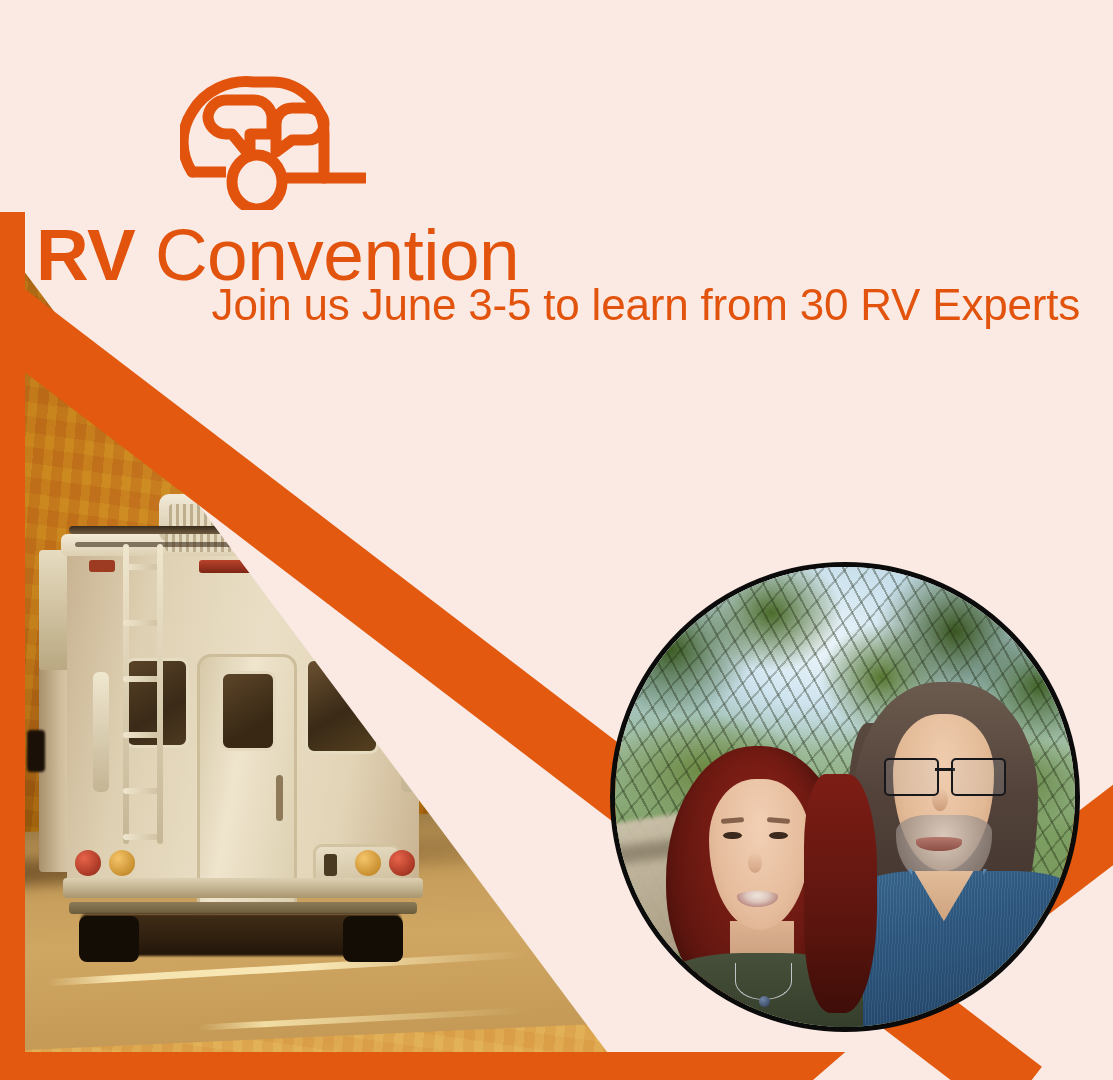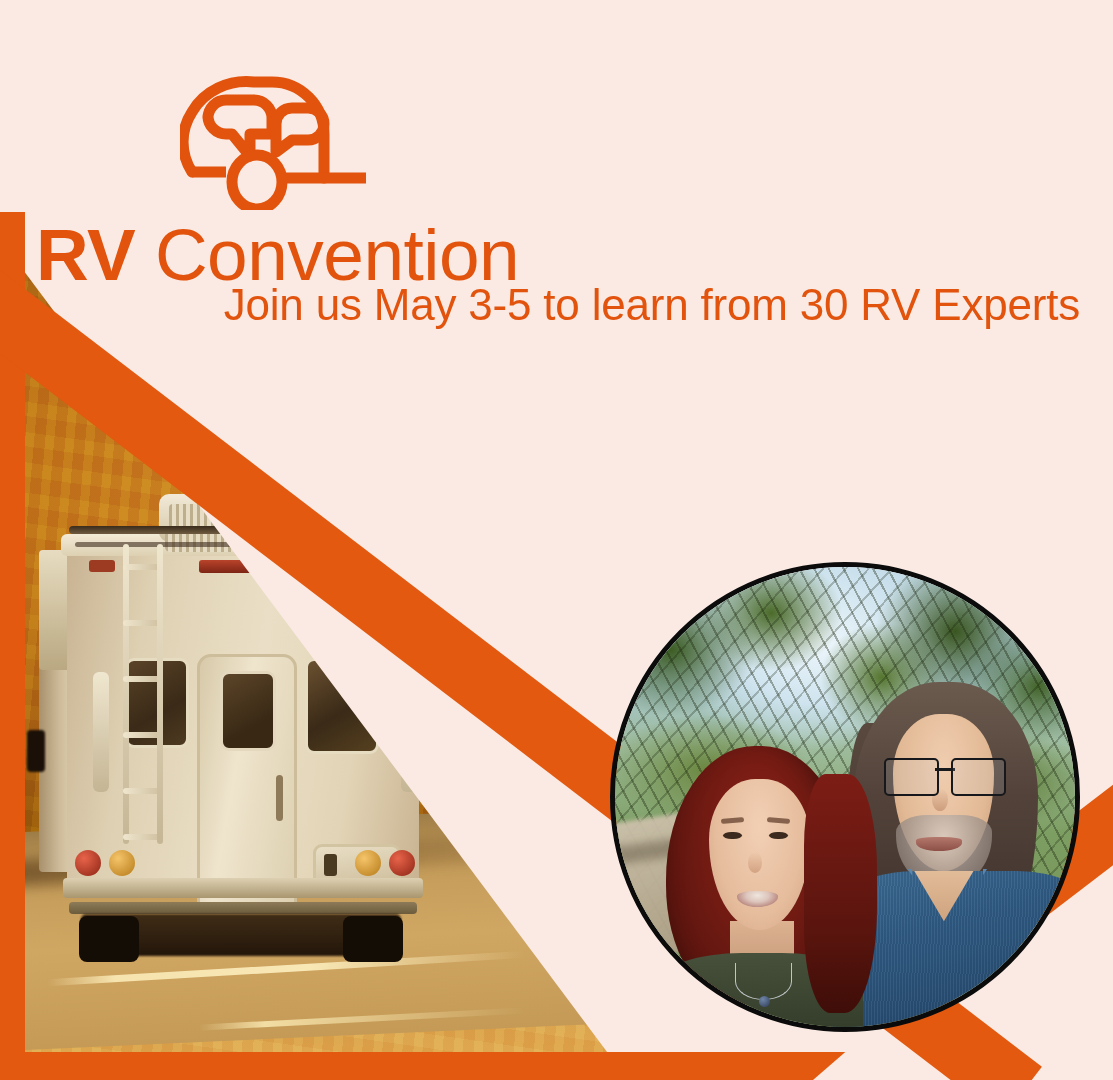--- a/index.html
+++ b/index.html
@@ -703,21 +703,21 @@
 
         <ellipse cx="77" cy="122" rx="25" ry="27"></ellipse>
       </g>
     </svg>
     <div class="logo-word">
       <span class="w-bold">RV</span><span>&nbsp;</span><span class="w-light">Convention</span>
     </div>
   </div>
 
   <div class="headline">
-    <div class="line1">Join us May 3-5 to learn from 30 RV Experts</div>
+    <div class="line1">Join us June 3-5 to learn from 30 RV Experts</div>
   </div>
 
   <div class="portrait">
     <div class="pt-sky"></div>
     <div class="pt-trees"></div>
     <div class="pt-branches"></div>
     <div class="pt-path"></div>
     <div class="pt-path-shade"></div>
 
     <div class="pm-hair-l"></div>

